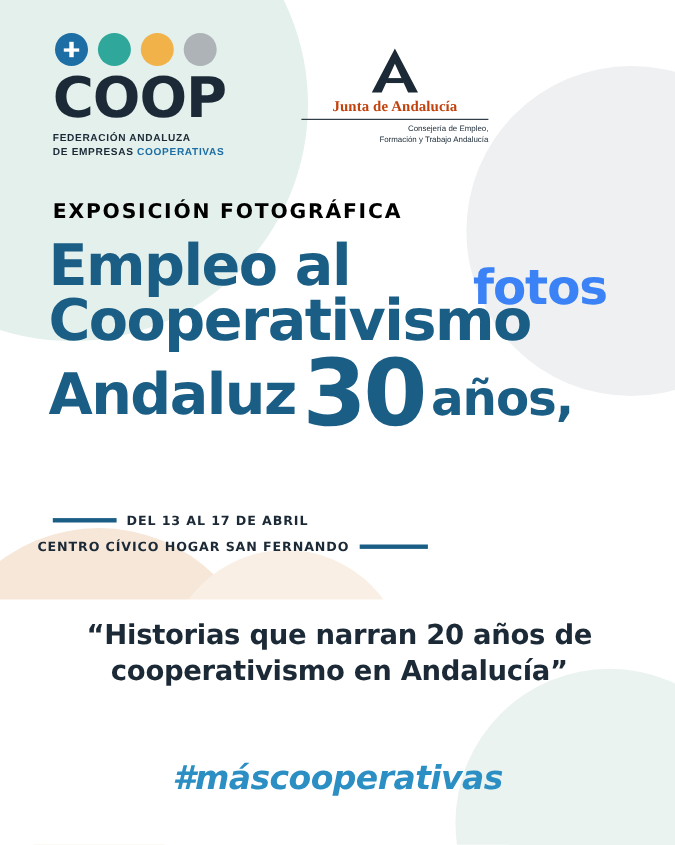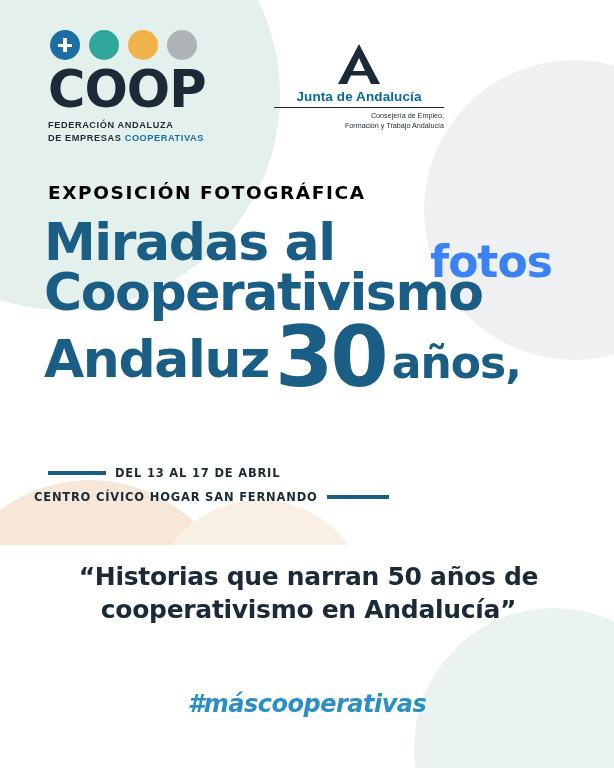--- a/index.html
+++ b/index.html
@@ -150,24 +150,24 @@
     top: 42px;
     width: 170px;
     text-align: center;
   }
   .junta-mark {
     width: 100%;
     text-align: center;
     line-height: 0;
   }
   .junta-title {
-    font-family: Liberation Sans, sans-serif;
+    font-family: Liberation Serif, serif;
     font-weight: bold;
     font-size: 13.5px;
-    color: #0369a1;
+    color: #c2410c;
     margin-top: 3px;
     letter-spacing: 0.1px;
   }
   .junta-line {
     width: 100%;
     height: 1px;
     background: #1b2a36;
     margin: 3px 0 3px 0;
   }
   .junta-dept {
@@ -299,21 +299,21 @@
   
   .hashtag {
     position: absolute;
     left: 0;
     top: 690px;
     width: 614px;
     text-align: center;
     font-family: "DejaVu Sans", sans-serif;
     font-weight: bold;
     font-style: italic;
-    font-size: 24px;
+    font-size: 30px;
     letter-spacing: -0.5px;
     color: #2b8fc4;
   }
 </style>
 </head>
 <body>
 
 <div class="poster">
 
   <div class="bg-mint"></div>
@@ -352,40 +352,40 @@
         <div>Consejería de Empleo,</div>
         <div>Formación y Trabajo Andalucía</div>
       </div>
     </div>
 
   </div>
 
   <div class="kicker">EXPOSICIÓN FOTOGRÁFICA</div>
 
   <div class="title-block">
-    <div class="title-line">Miradas al</div>
+    <div class="title-line">Empleo al</div>
     <div class="title-line">Cooperativismo</div>
     <div class="title-line title-line3">
       <span>Andaluz</span>
       <span class="num30">30</span>
       <span class="anos">años,</span>
     </div>
   </div>
   <div class="fotos">fotos</div>
 
   <div class="dates">
     <span class="rule rule-left"></span>
     <span class="dates-text">DEL 13 AL 17 DE ABRIL</span>
   </div>
 
   <div class="venue">
     <span class="venue-text">CENTRO CÍVICO HOGAR SAN FERNANDO</span>
     <span class="rule rule-right"></span>
   </div>
 
   <div class="quote">
-    <div>“Historias que narran 50 años de</div>
+    <div>“Historias que narran 20 años de</div>
     <div>cooperativismo en Andalucía”</div>
   </div>
 
   <div class="hashtag">#máscooperativas</div>
 
 </div>
 
 </body></html>

